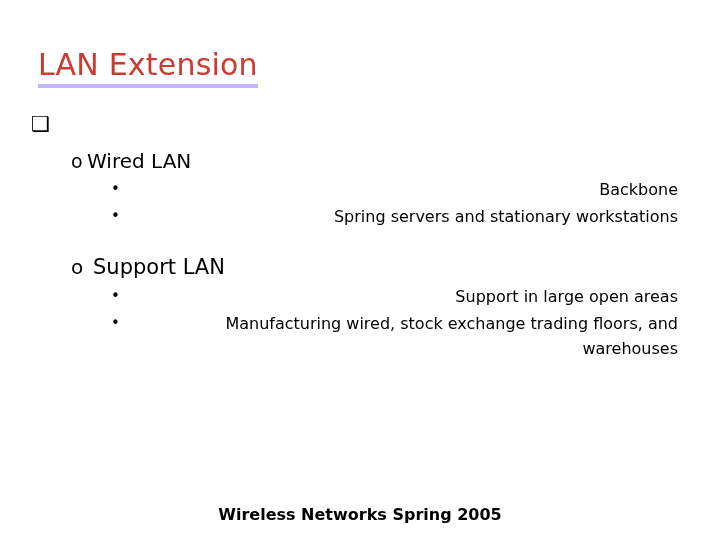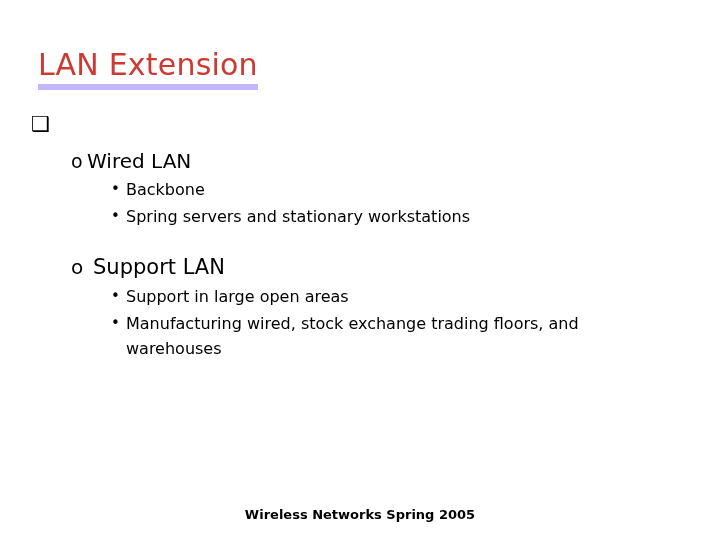--- a/index.html
+++ b/index.html
@@ -28,21 +28,21 @@
     left: 38px;
     top: 48px;
     width: 640px;
   }
   .slide-title {
     display: inline-block;
     font-size: 30px;
     line-height: 34px;
     font-weight: normal;
     color: #cb3b32;
-    border-bottom: 6px solid #c4b5fd;
+    border-bottom: 4px solid #c4b5fd;
     padding-bottom: 2px;
     white-space: nowrap;
     letter-spacing: 0.2px;
   }
 
   
   .body-wrap {
     position: absolute;
     left: 0px;
     top: 108px;
@@ -113,34 +113,35 @@
     font-size: 16px;
     line-height: 25px;
   }
   .lvl3 .bullet-mark {
     width: 15px;
     font-size: 15px;
     line-height: 25px;
   }
   .lvl3 .bullet-text {
     max-width: 552px;
+    text-align: right;
   }
 
   .group-gap {
     height: 7px;
   }
 
   
   .footer {
     position: absolute;
     left: 0;
     top: 506px;
     width: 720px;
     text-align: center;
-    font-size: 13px;
+    font-size: 16px;
     font-weight: bold;
     line-height: 18px;
     color: #000000;
   }
 </style>
 </head>
 <body>
 
 <div id="slide">
 

